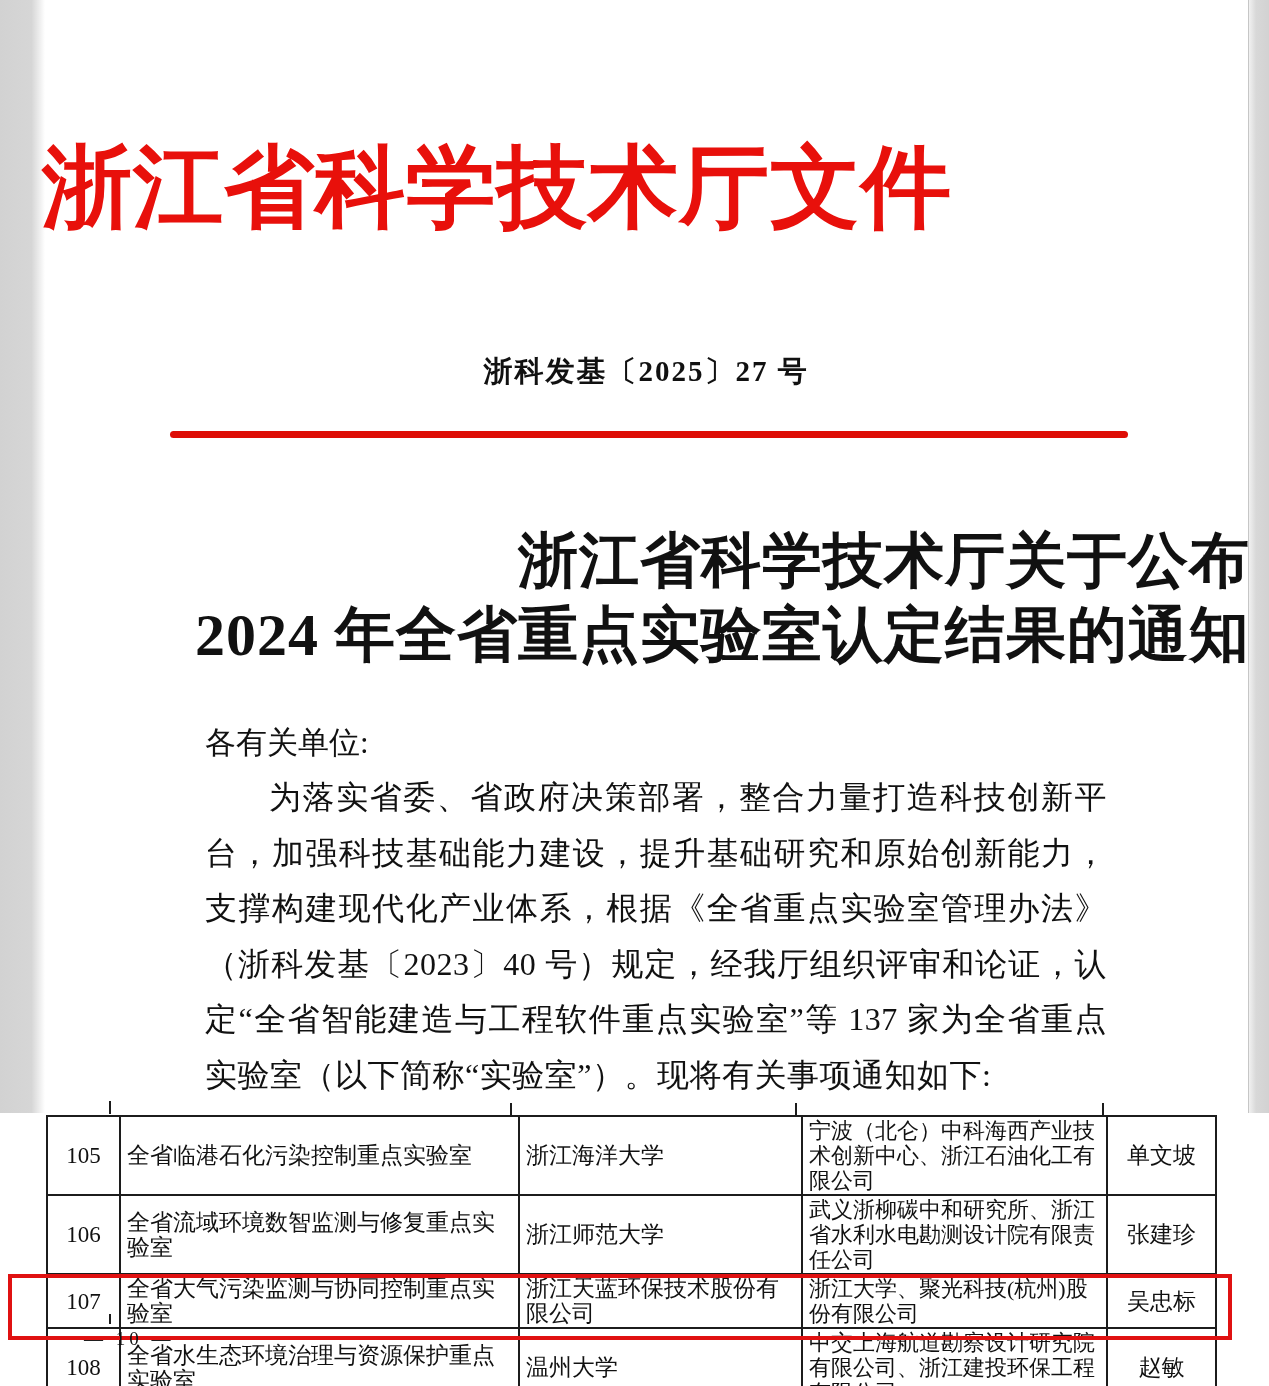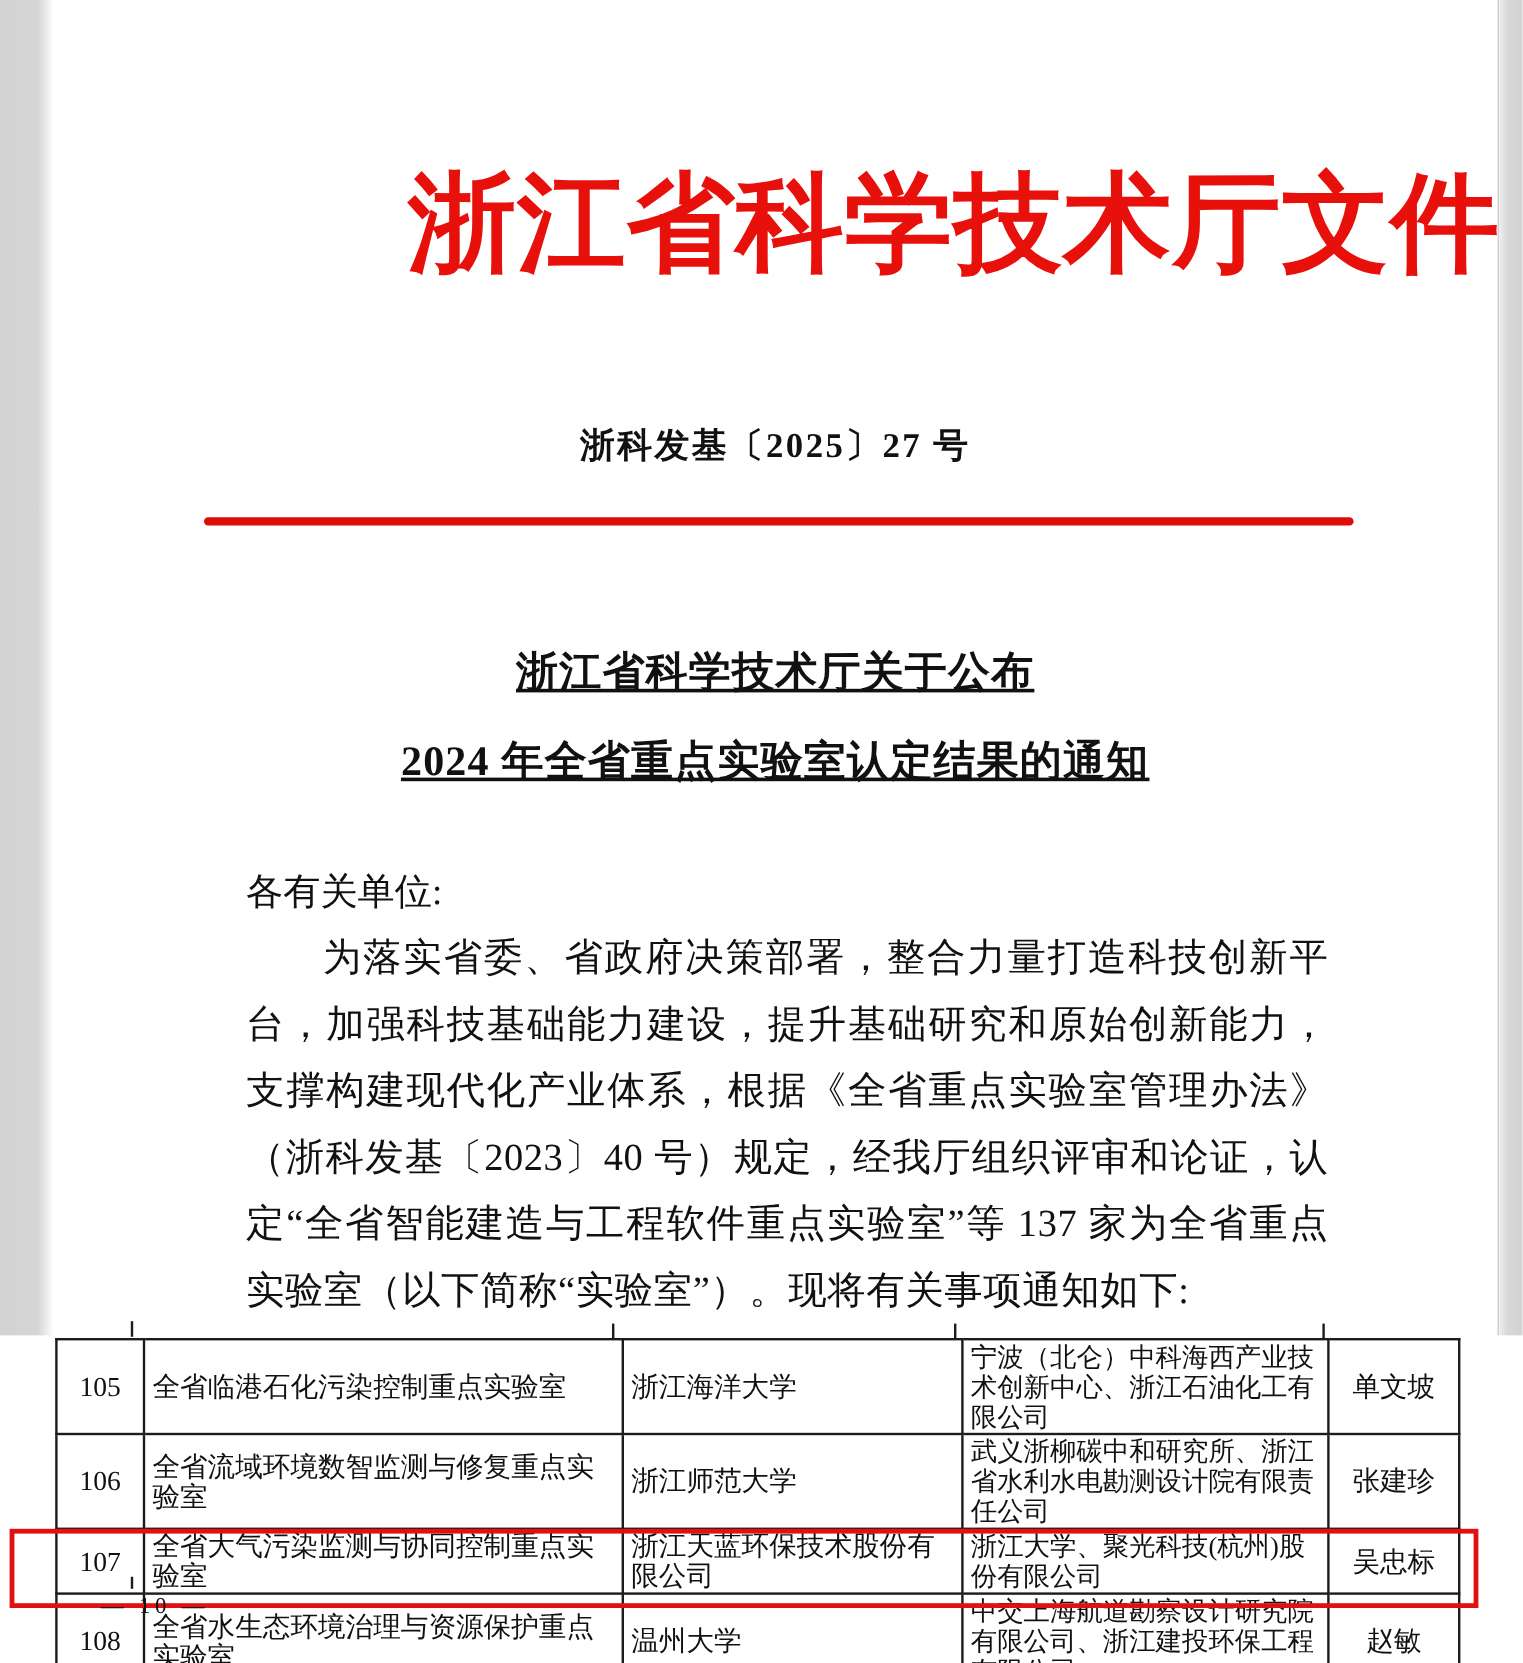--- a/index.html
+++ b/index.html
@@ -17,36 +17,35 @@
     position: absolute; left: 0; top: 0; width: 45px; height: 1113px;
     background: linear-gradient(to right, #d2d2d2 0%, #d6d6d6 70%, #eeeeee 88%, #ffffff 100%);
   }
   .margin-right {
     position: absolute; right: 0; top: 0; width: 20px; height: 1113px;
     background: linear-gradient(to left, #d2d2d2 0%, #d8d8d8 65%, #f1f1f1 100%);
     border-left: 1px solid #c6c6c6;
   }
   .doc-title {
     position: absolute; left: 42px; width: 1208px; top: 138px; margin: 0;
-    text-align: right; font-size: 90px; font-weight: 700;
+    text-align: left; font-size: 90px; font-weight: 700;
     letter-spacing: 1px; line-height: 1.1;
   }
   .doc-number {
     position: absolute; left: 42px; width: 1208px; top: 352px;
     text-align: center; font-size: 29px; font-weight: 600; letter-spacing: 2px;
   }
   .red-rule {
     position: absolute; left: 170px; top: 431px; width: 958px; height: 7px;
     border-radius: 4px;
   }
   .notice-title {
     position: absolute; left: 42px; width: 1208px; top: 524px;
-    text-align: center; font-size: 35px; font-weight: 700; line-height: 74px;
+    text-align: right; font-size: 60px; font-weight: 700; line-height: 74px;
     letter-spacing: 1px;
-    text-decoration: underline;
   }
   .salutation {
     position: absolute; left: 205px; top: 722px; font-size: 31px;
   }
   .body-text {
     position: absolute; left: 205px; top: 770px; width: 902px; margin: 0;
     font-size: 32px; line-height: 55.5px; text-align: justify;
     text-indent: 2em; letter-spacing: 0.5px;
   }
   

